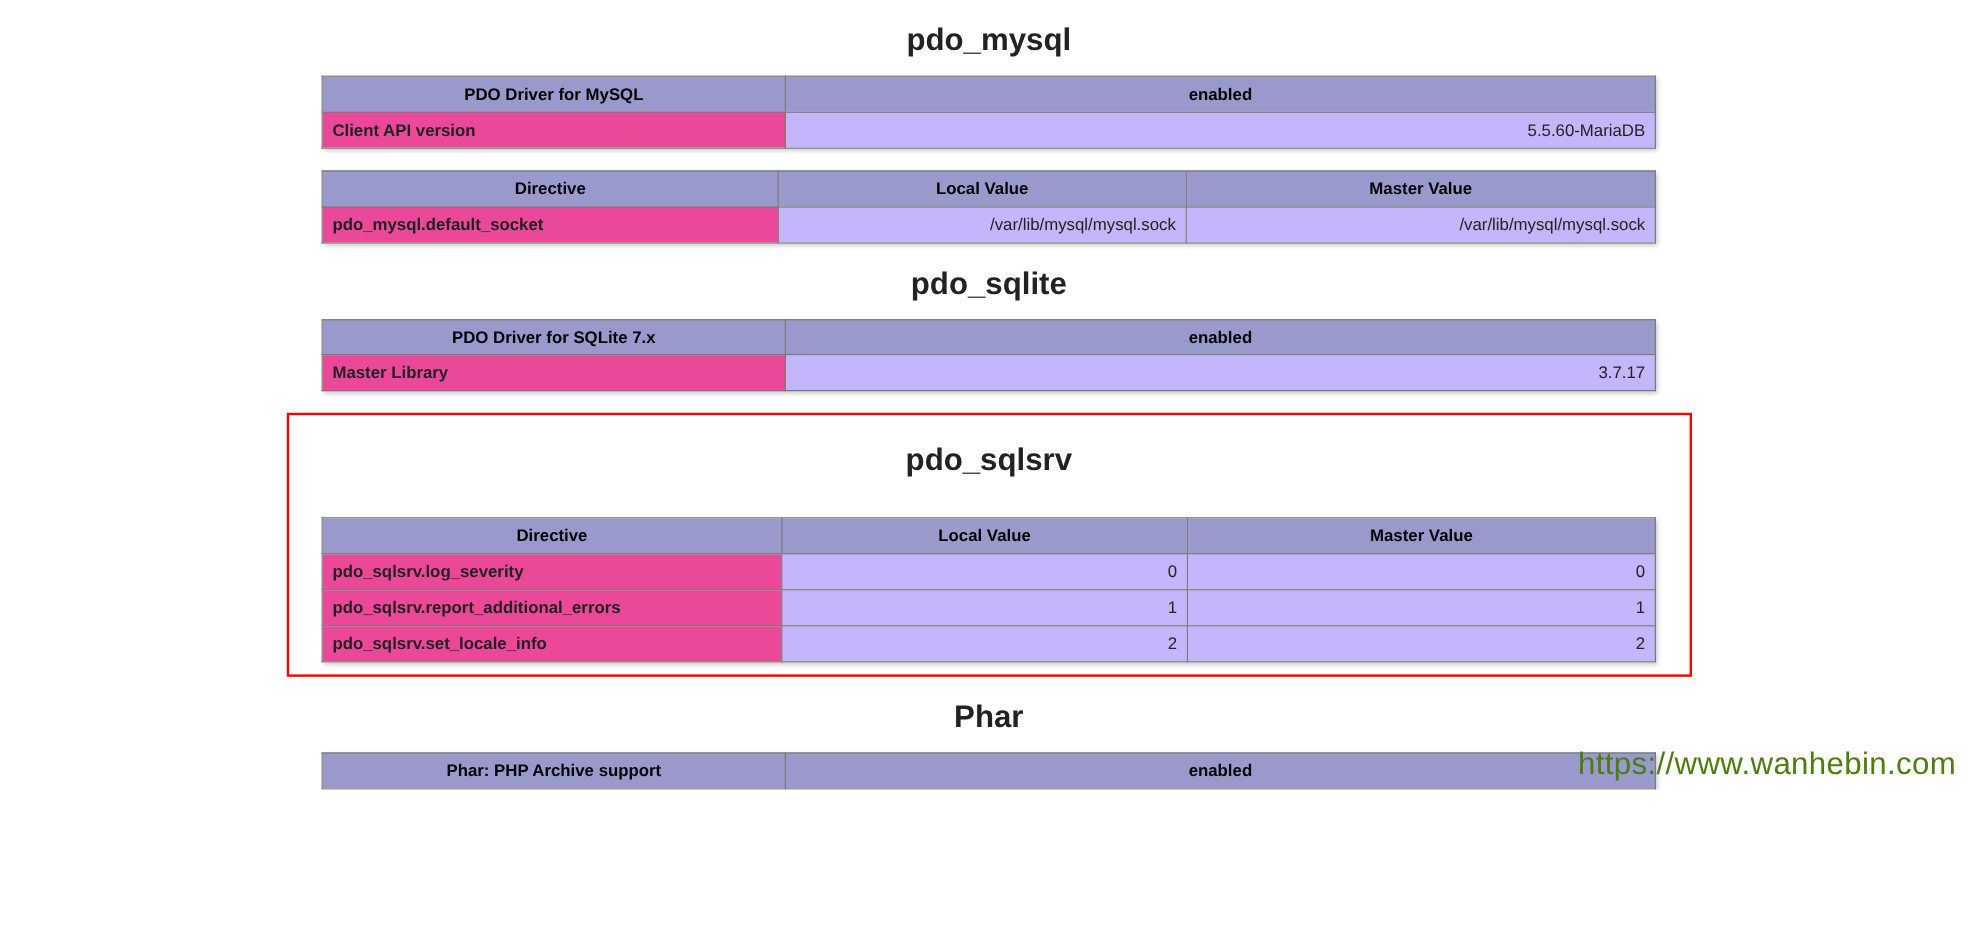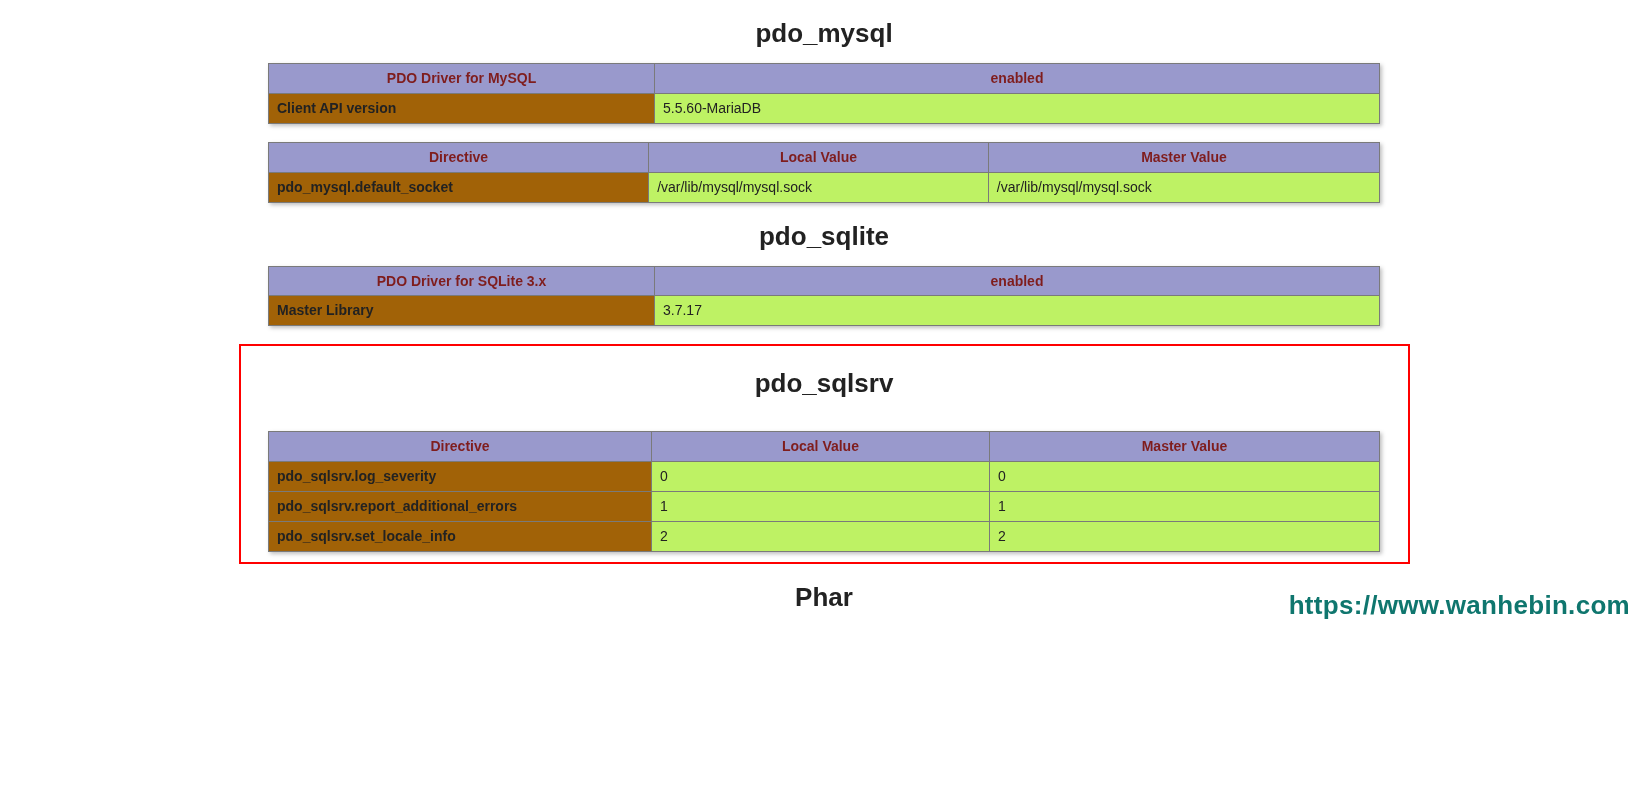--- a/index.html
+++ b/index.html
@@ -36,51 +36,52 @@
     border: 1px solid #7a7a7a;
     padding: 5px 8px;
     text-align: left;
     vertical-align: middle;
     line-height: 1.35;
   }
   table.info th {
     background: #9999cc;
     font-weight: 700;
     text-align: center;
-    color: #7f1d1d;
+    color: #000000;
   }
   table.info td.key {
-    background: #a16207;
+    background: #ec4899;
     font-weight: 700;
     width: 369px;
   }
   table.info td.val {
-    background: #bef264;
+    background: #c4b5fd;
+    text-align: right;
   }
   
   table.dir col.c1 { width: 369px; }
   table.dir col.c2 { width: 345px; }
   table.dir col.c3 { width: 398px; }
 
   .highlight-box {
     border: 2px solid #ff0000;
     width: 1167px;
     margin: 0 auto;
     padding: 4px 0 4px 0;
     position: relative;
   }
   .highlight-box h2.section-title { }
 
   .watermark {
     position: absolute;
     right: 18px;
     bottom: 6px;
-    color: #0f766e;
+    color: #4d7c0f;
     font-size: 26px;
-    font-weight: 700;
+    font-weight: 400;
     letter-spacing: .3px;
     pointer-events: none;
   }
 </style>
 </head>
 <body>
 
 <div class="page">
 
   <h2 class="section-title">pdo_mysql</h2>
@@ -121,21 +122,21 @@
     </tbody>
       </table>
   </div>
 
   <h2 class="section-title">pdo_sqlite</h2>
 
   <div class="tblwrap">
     <table class="info">
       <tbody>
           <tr>
-        <th style="width:369px">PDO Driver for SQLite 3.x</th>
+        <th style="width:369px">PDO Driver for SQLite 7.x</th>
         <th>enabled</th>
       </tr>
       <tr>
         <td class="key">Master Library</td>
         <td class="val">3.7.17</td>
       </tr>
     </tbody>
       </table>
   </div>
 
@@ -180,18 +181,22 @@
       </tbody>
         </table>
     </div>
   </div>
 
   <h2 class="section-title">Phar</h2>
 
   <div class="tblwrap" style="margin-bottom:0">
     <table class="info">
       <tbody>
+          <tr>
+        <th style="width:369px">Phar: PHP Archive support</th>
+        <th>enabled</th>
+      </tr>
     </tbody>
       </table>
   </div>
 
   <div class="watermark">https://www.wanhebin.com</div>
 </div>
 
 </body></html>

